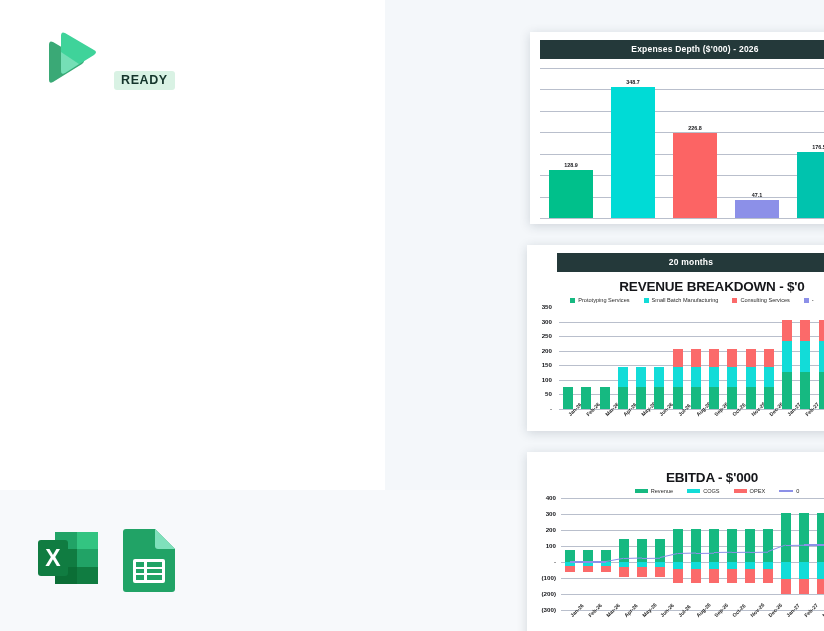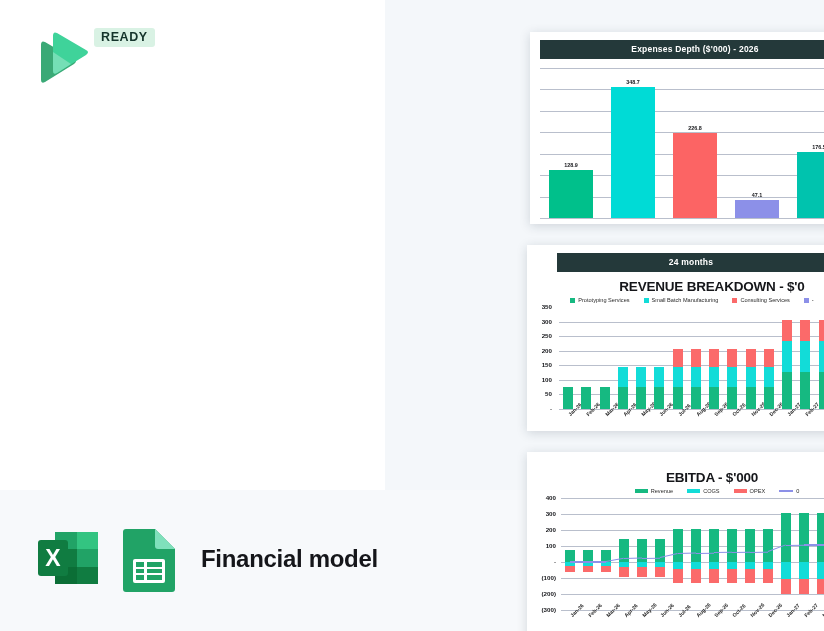--- a/index.html
+++ b/index.html
@@ -15,21 +15,21 @@
   .backdrop-right {
     position: absolute; left: 385px; top: 0; width: 439px; height: 631px;
     background: #f4f7fa;
   }
   .backdrop-bottom {
     position: absolute; left: 0; top: 490px; width: 824px; height: 141px;
     background: #f7f9fb;
   }
 
   
-  .logo-wrap { position: absolute; left: 28px; top: 28px; display: flex; align-items: flex-start; gap: 4px; }
+  .logo-wrap { position: absolute; left: 36px; top: 28px; display: flex; align-items: flex-end; gap: 16px; }
   .logo-mark { width: 62px; height: 62px; position: relative; flex: none; }
   .brand-text { display: flex; flex-direction: column; gap: 5px; }
   .ready-badge {
     align-self: flex-start;
     background: #d9f2e4; color: #14342b;
     font-size: 12.5px; font-weight: 700; letter-spacing: .6px;
     padding: 2px 7px 3px; border-radius: 3px;
   }
   .brand-name { font-size: 25px; font-weight: 700; color: #15161a; letter-spacing: -0.4px; }
 
@@ -132,21 +132,20 @@
         <path d="M38 4 l20 20 H41 a3 3 0 0 1 -3 -3 Z" fill="#7fe0bb"></path>
         <rect x="16" y="34" width="32" height="24" rx="2" fill="#ffffff"></rect>
         <rect x="19" y="37" width="8" height="5" fill="#21a366"></rect>
         <rect x="30" y="37" width="15" height="5" fill="#21a366"></rect>
         <rect x="19" y="44" width="8" height="4" fill="#21a366"></rect>
         <rect x="30" y="44" width="15" height="4" fill="#21a366"></rect>
         <rect x="19" y="50" width="8" height="5" fill="#21a366"></rect>
         <rect x="30" y="50" width="15" height="5" fill="#21a366"></rect>
       </svg>
     </div>
-    <span class="file-label">Financial model</span>
   </div>
 
   <div class="card" id="card-expenses">
     <div class="title-bar">Expenses Depth ($'000) - 2026</div>
     <div class="plot" id="plot-expenses" style="height:150px;margin-top:9px;">
         <div class="gridline" style="top: 0px;"></div>
         <div class="gridline" style="top: 21.4286px;"></div>
         <div class="gridline" style="top: 42.8571px;"></div>
         <div class="gridline" style="top: 64.2857px;"></div>
         <div class="gridline" style="top: 85.7143px;"></div>
@@ -160,21 +159,21 @@
         <div class="bar" style="left: 132.68px; width: 44.64px; height: 85.05px; background: rgb(252, 100, 100);"></div>
         <div class="bar-val" style="left: 132.68px; width: 44.64px; bottom: 87.05px;">226.8</div>
         <div class="bar" style="left: 194.68px; width: 44.64px; height: 17.6625px; background: rgb(140, 144, 232);"></div>
         <div class="bar-val" style="left: 194.68px; width: 44.64px; bottom: 19.6625px;">47.1</div>
         <div class="bar" style="left: 256.68px; width: 44.64px; height: 66.1875px; background: rgb(0, 195, 174);"></div>
         <div class="bar-val" style="left: 256.68px; width: 44.64px; bottom: 68.1875px;">176.5</div>
       </div>
   </div>
 
   <div class="card" id="card-revenue">
-    <div class="title-bar" style="width:268px;margin:2px 0 0 22px;">24 months</div>
+    <div class="title-bar" style="width:268px;margin:2px 0 0 22px;">20 months</div>
     <div class="chart-heading" style="margin-left:40px;">REVENUE BREAKDOWN - $'0</div>
     <div class="legend" id="legend-revenue">
         <div class="legend-item">
           <div class="legend-swatch" style="background: rgb(22, 185, 129);"></div>
           <div class="">Prototyping Services</div>
         </div>
         <div class="legend-item">
           <div class="legend-swatch" style="background: rgb(18, 220, 216);"></div>
           <div class="">Small Batch Manufacturing</div>
         </div>

